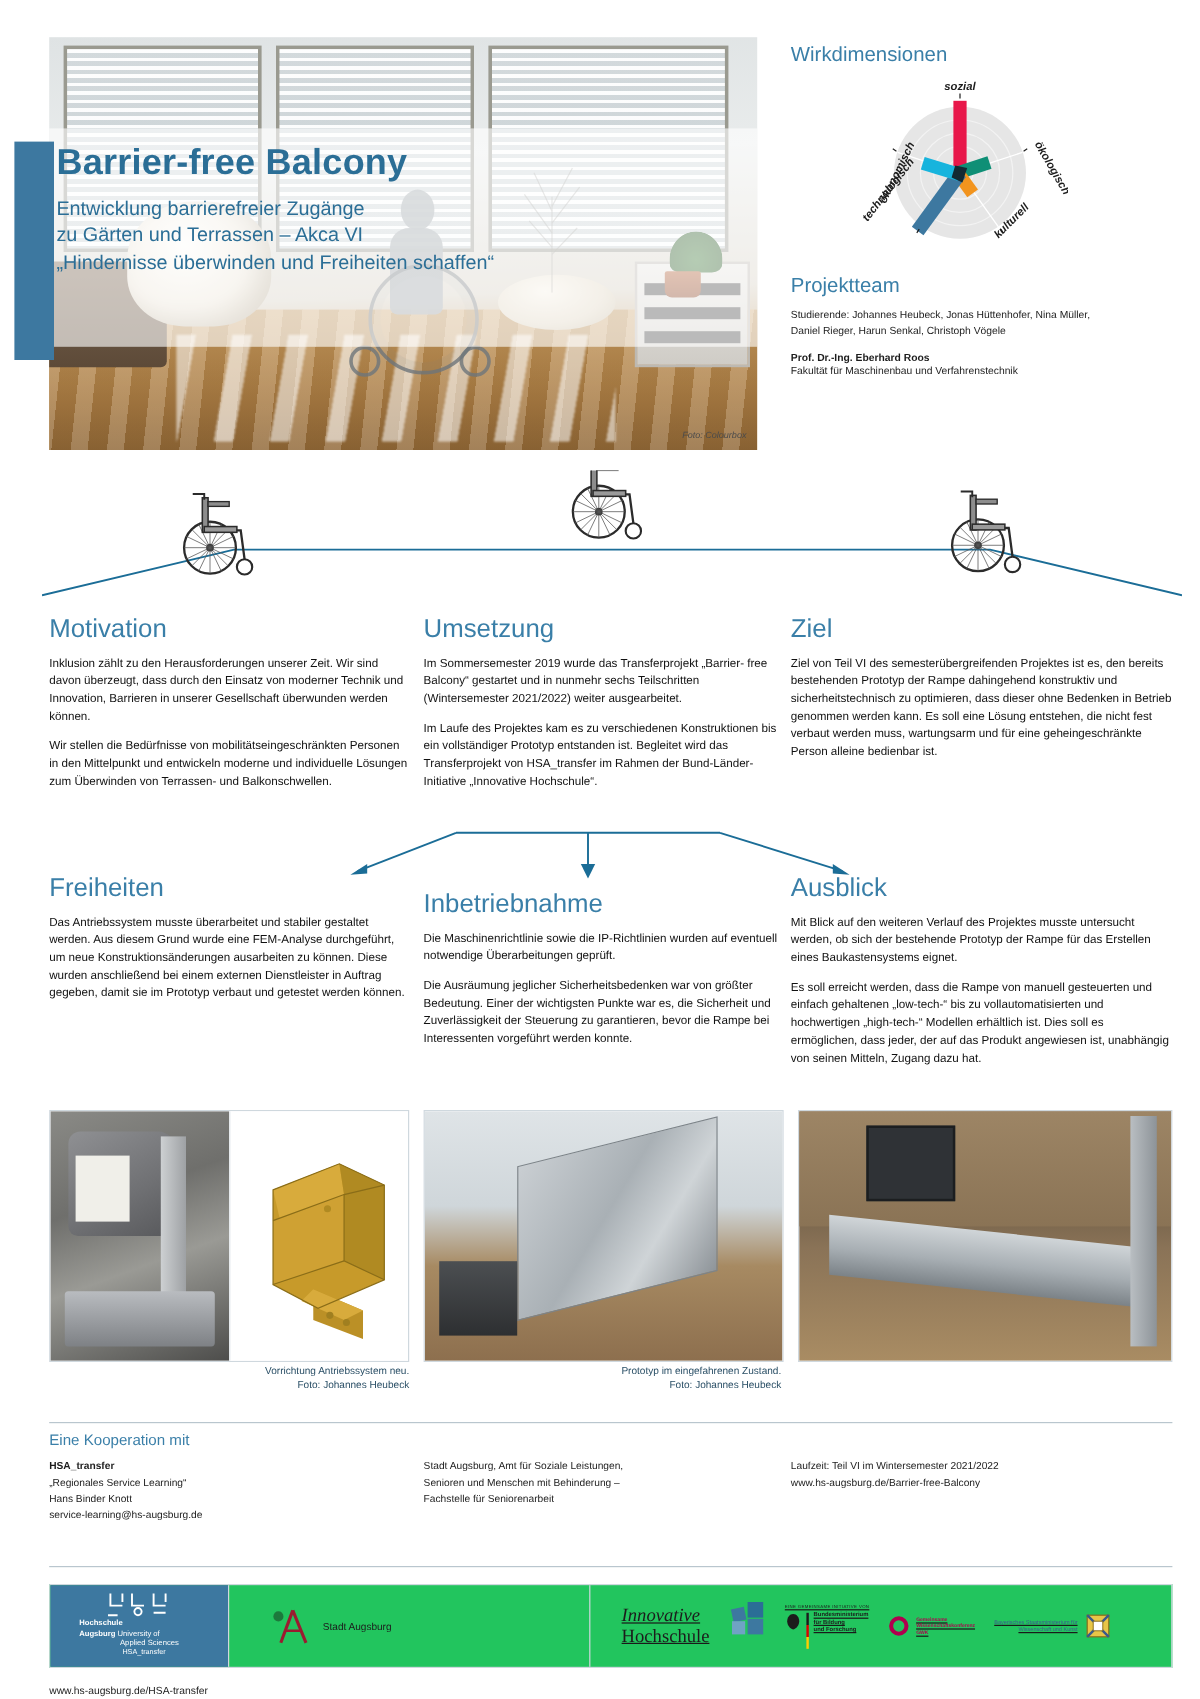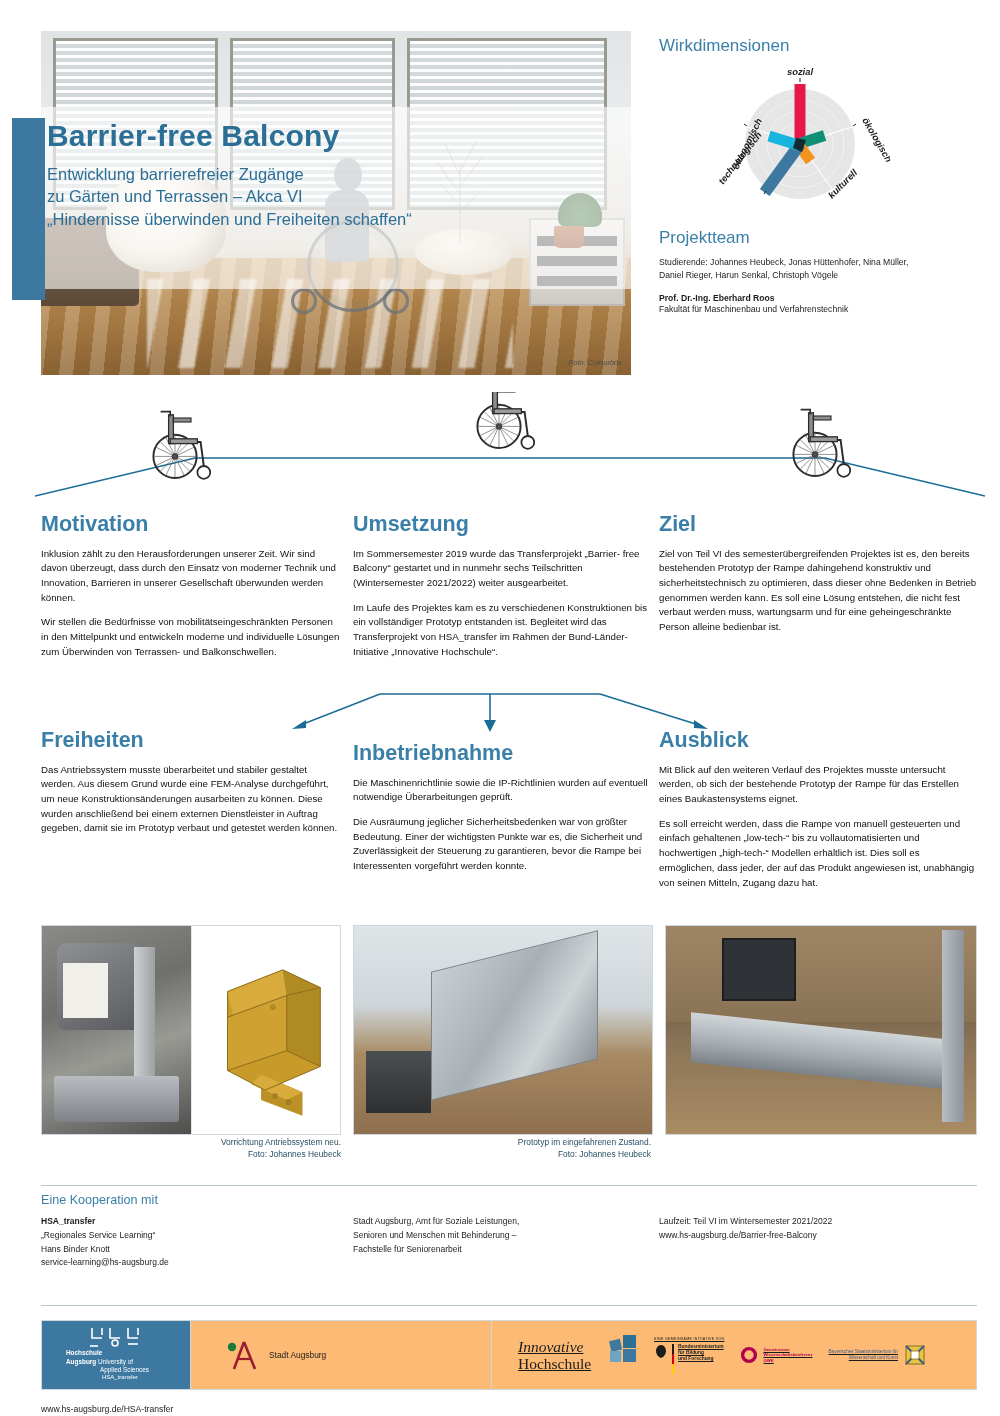--- a/index.html
+++ b/index.html
@@ -177,21 +177,21 @@
   }
   .team-students { font-size: 8.6px; color: #1c1c1c; line-height: 1.52; }
   .team-prof { font-size: 8.6px; font-weight: bold; color: #1c1c1c; margin-top: 11px; }
   .team-fac { font-size: 8.6px; color: #1c1c1c; line-height: 1.5; }
 
   
   .ramp { position: absolute; left: 35px; top: 392px; width: 950px; height: 110px; }
 
   
   .col-head {
-    font-size: 21.5px; color: #3a7fa8; font-weight: bold; line-height: 1;
+    font-size: 21.5px; color: #3a7fa8; font-weight: normal; line-height: 1;
     margin-bottom: 11px;
   }
   .col-body p {
     font-size: 9.7px; line-height: 1.52; color: #111; margin-bottom: 10px;
     text-align: left;
   }
   .col-body p:last-child { margin-bottom: 0; }
 
   .col { position: absolute; }
   #col-motivation   { left: 41px;  top: 514px; width: 300px; }
@@ -299,21 +299,21 @@
   .coop-col { position: absolute; top: 1215px; font-size: 8.5px; line-height: 1.62; color: #1c1c1c; }
   #coop-1 { left: 41px;  width: 300px; }
   #coop-2 { left: 353px; width: 298px; }
   #coop-3 { left: 659px; width: 318px; }
   .coop-strong { font-weight: bold; }
 
   
   .logobar {
     position: absolute; left: 41px; top: 1320px;
     width: 936px; height: 70px;
-    background: #fdba74; border: 1px solid #cfd8de;
+    background: #22c55e; border: 1px solid #cfd8de;
     display: flex; align-items: stretch;
   }
   .logo-hsa {
     width: 148px; background: #3d78a0; color: #ffffff;
     position: relative; flex: 0 0 148px;
   }
   .logo-hsa .mark {
     position: absolute; left: 50%; top: 5px; transform: translateX(-50%);
   }
   .logo-hsa .l2 { position: absolute; left: 24px; top: 28px; font-size: 6.4px; line-height: 1.35; width: 110px; }

